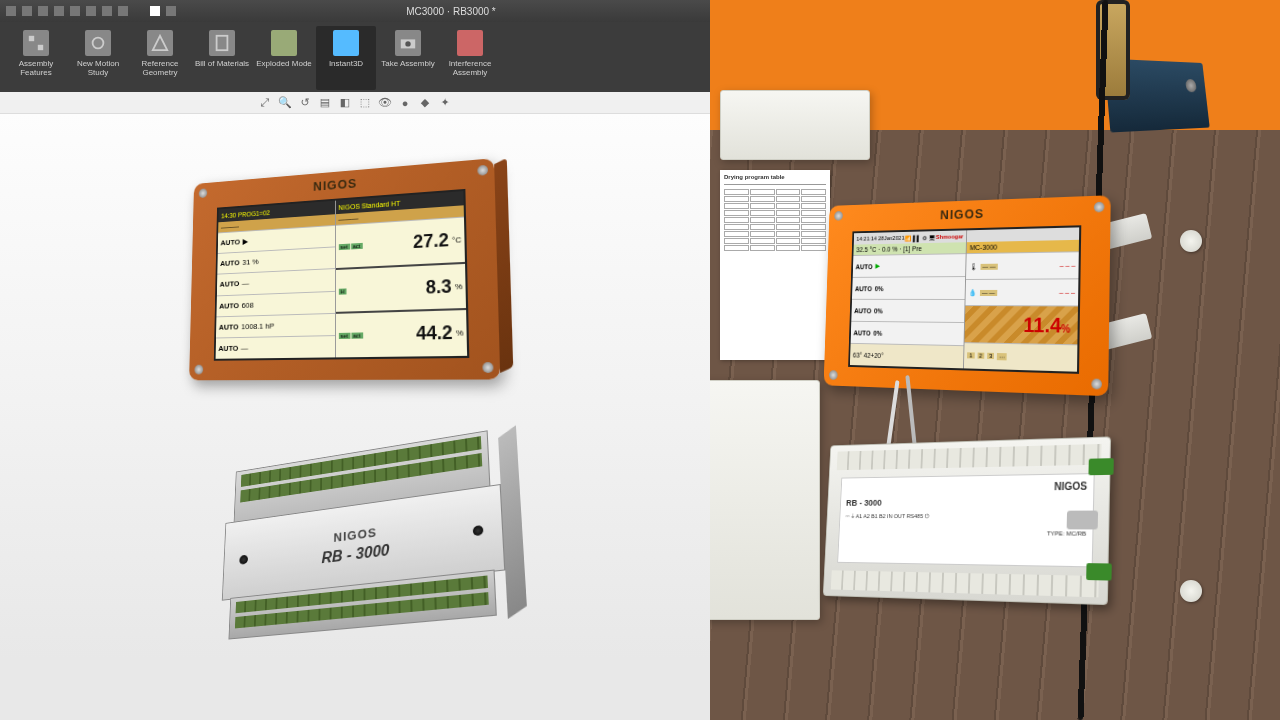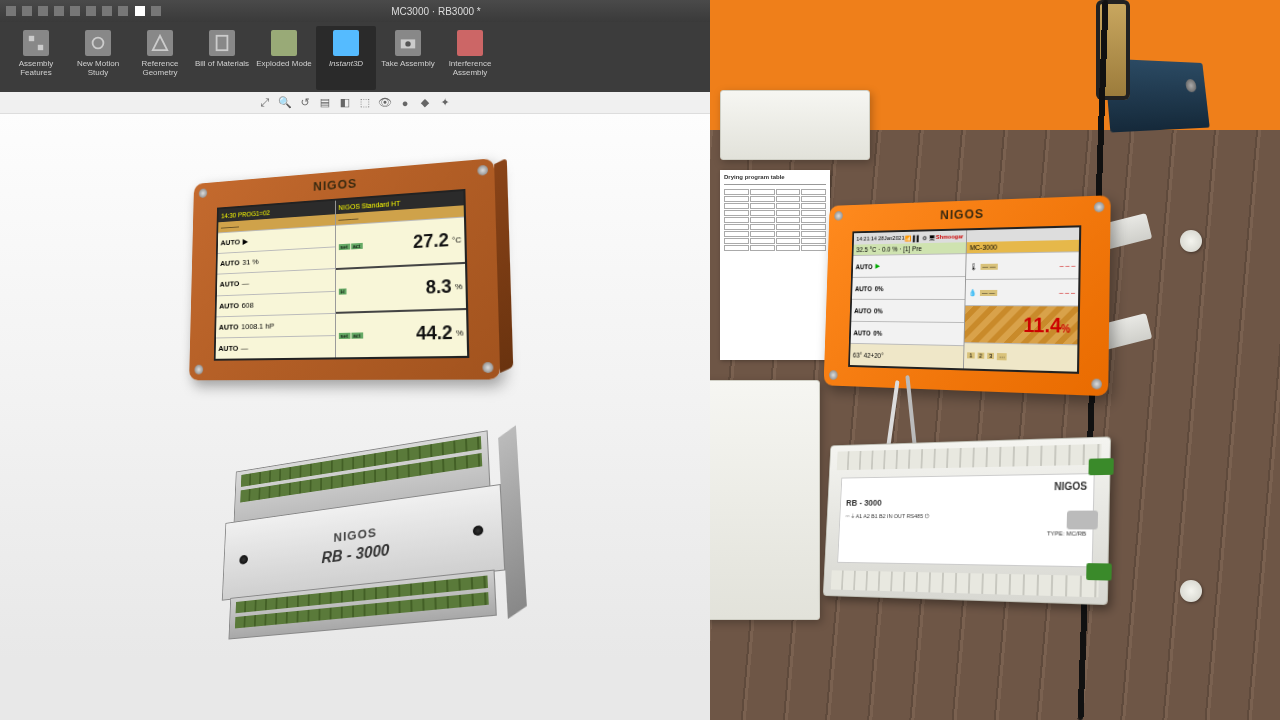--- a/index.html
+++ b/index.html
@@ -1,26 +1,26 @@
 <!DOCTYPE html>
 <html><head>
 <meta charset="utf-8">
 <style>
   * { box-sizing: border-box; margin: 0; padding: 0; }
   html, body { width: 1280px; height: 720px; overflow: hidden; font-family: "Segoe UI", Arial, sans-serif; }
   .root { display: flex; width: 1280px; height: 720px; }
   
   .cad { flex: 0 0 710px; height: 720px; display: flex; flex-direction: column; background: #fff; }
-  .titlebar { height: 22px; background: linear-gradient(#4a4a4a,#3a3a3a); display: flex; align-items: center; color: #ccc; font-size: 10px; padding: 0 6px; gap: 7px; }
+  .titlebar { height: 22px; background: linear-gradient(#4a4a4a,#3a3a3a); display: flex; align-items: center; color: #ccc; font-size: 10px; padding: 0 6px; gap: 22px; }
   .titlebar .tb-icons { display: flex; gap: 6px; }
   .titlebar .tb-icons span { width: 10px; height: 10px; background: #777; display: inline-block; }
   .titlebar .doc { flex: 1; text-align: center; color: #ddd; }
   .ribbon { height: 70px; background: #3c3c3c; display: flex; align-items: stretch; padding: 4px 6px 2px 6px; gap: 2px; }
   .ribbon .rbtn { width: 60px; display: flex; flex-direction: column; align-items: center; justify-content: flex-start; color: #d0d0d0; font-size: 8px; text-align: center; padding: 4px 2px; border-radius: 2px; cursor: pointer; }
-  .ribbon .rbtn.active { background: #2a2a2a; font-style: italic; }
+  .ribbon .rbtn.active { background: #2a2a2a; }
   .ribbon .rbtn .glyph { width: 26px; height: 26px; background: #888; margin-bottom: 3px; border-radius: 2px; display:flex;align-items:center;justify-content:center;}
   .ribbon .rbtn .glyph svg { width: 18px; height: 18px; }
   .quickbar { height: 22px; background: #f0f0f0; display: flex; align-items: center; justify-content: center; gap: 6px; border-bottom: 1px solid #ddd; }
   .quickbar span { width: 14px; height: 14px; display:inline-flex; align-items:center; justify-content:center; font-size:11px; color:#666; }
   .viewport { flex: 1; background: linear-gradient(#fdfdfd,#e8e8e8 90%); position: relative; }
   
   .model-panel { position: absolute; left: 175px; top: 55px; width: 320px; height: 210px; transform: perspective(800px) rotateX(8deg) rotateY(-18deg); }
   .bezel { position:absolute; inset:0; background: linear-gradient(135deg,#c46a2e,#a2531e); border-radius: 10px; box-shadow: 4px 6px 14px rgba(0,0,0,.35); }
   .bezel .brand { position:absolute; top:6px; left:0; right:0; text-align:center; font-weight:700; font-size:13px; color:#3a2a10; letter-spacing:1px; }
   .screw { position:absolute; width:10px; height:10px; border-radius:50%; background: radial-gradient(#ddd,#777); }

